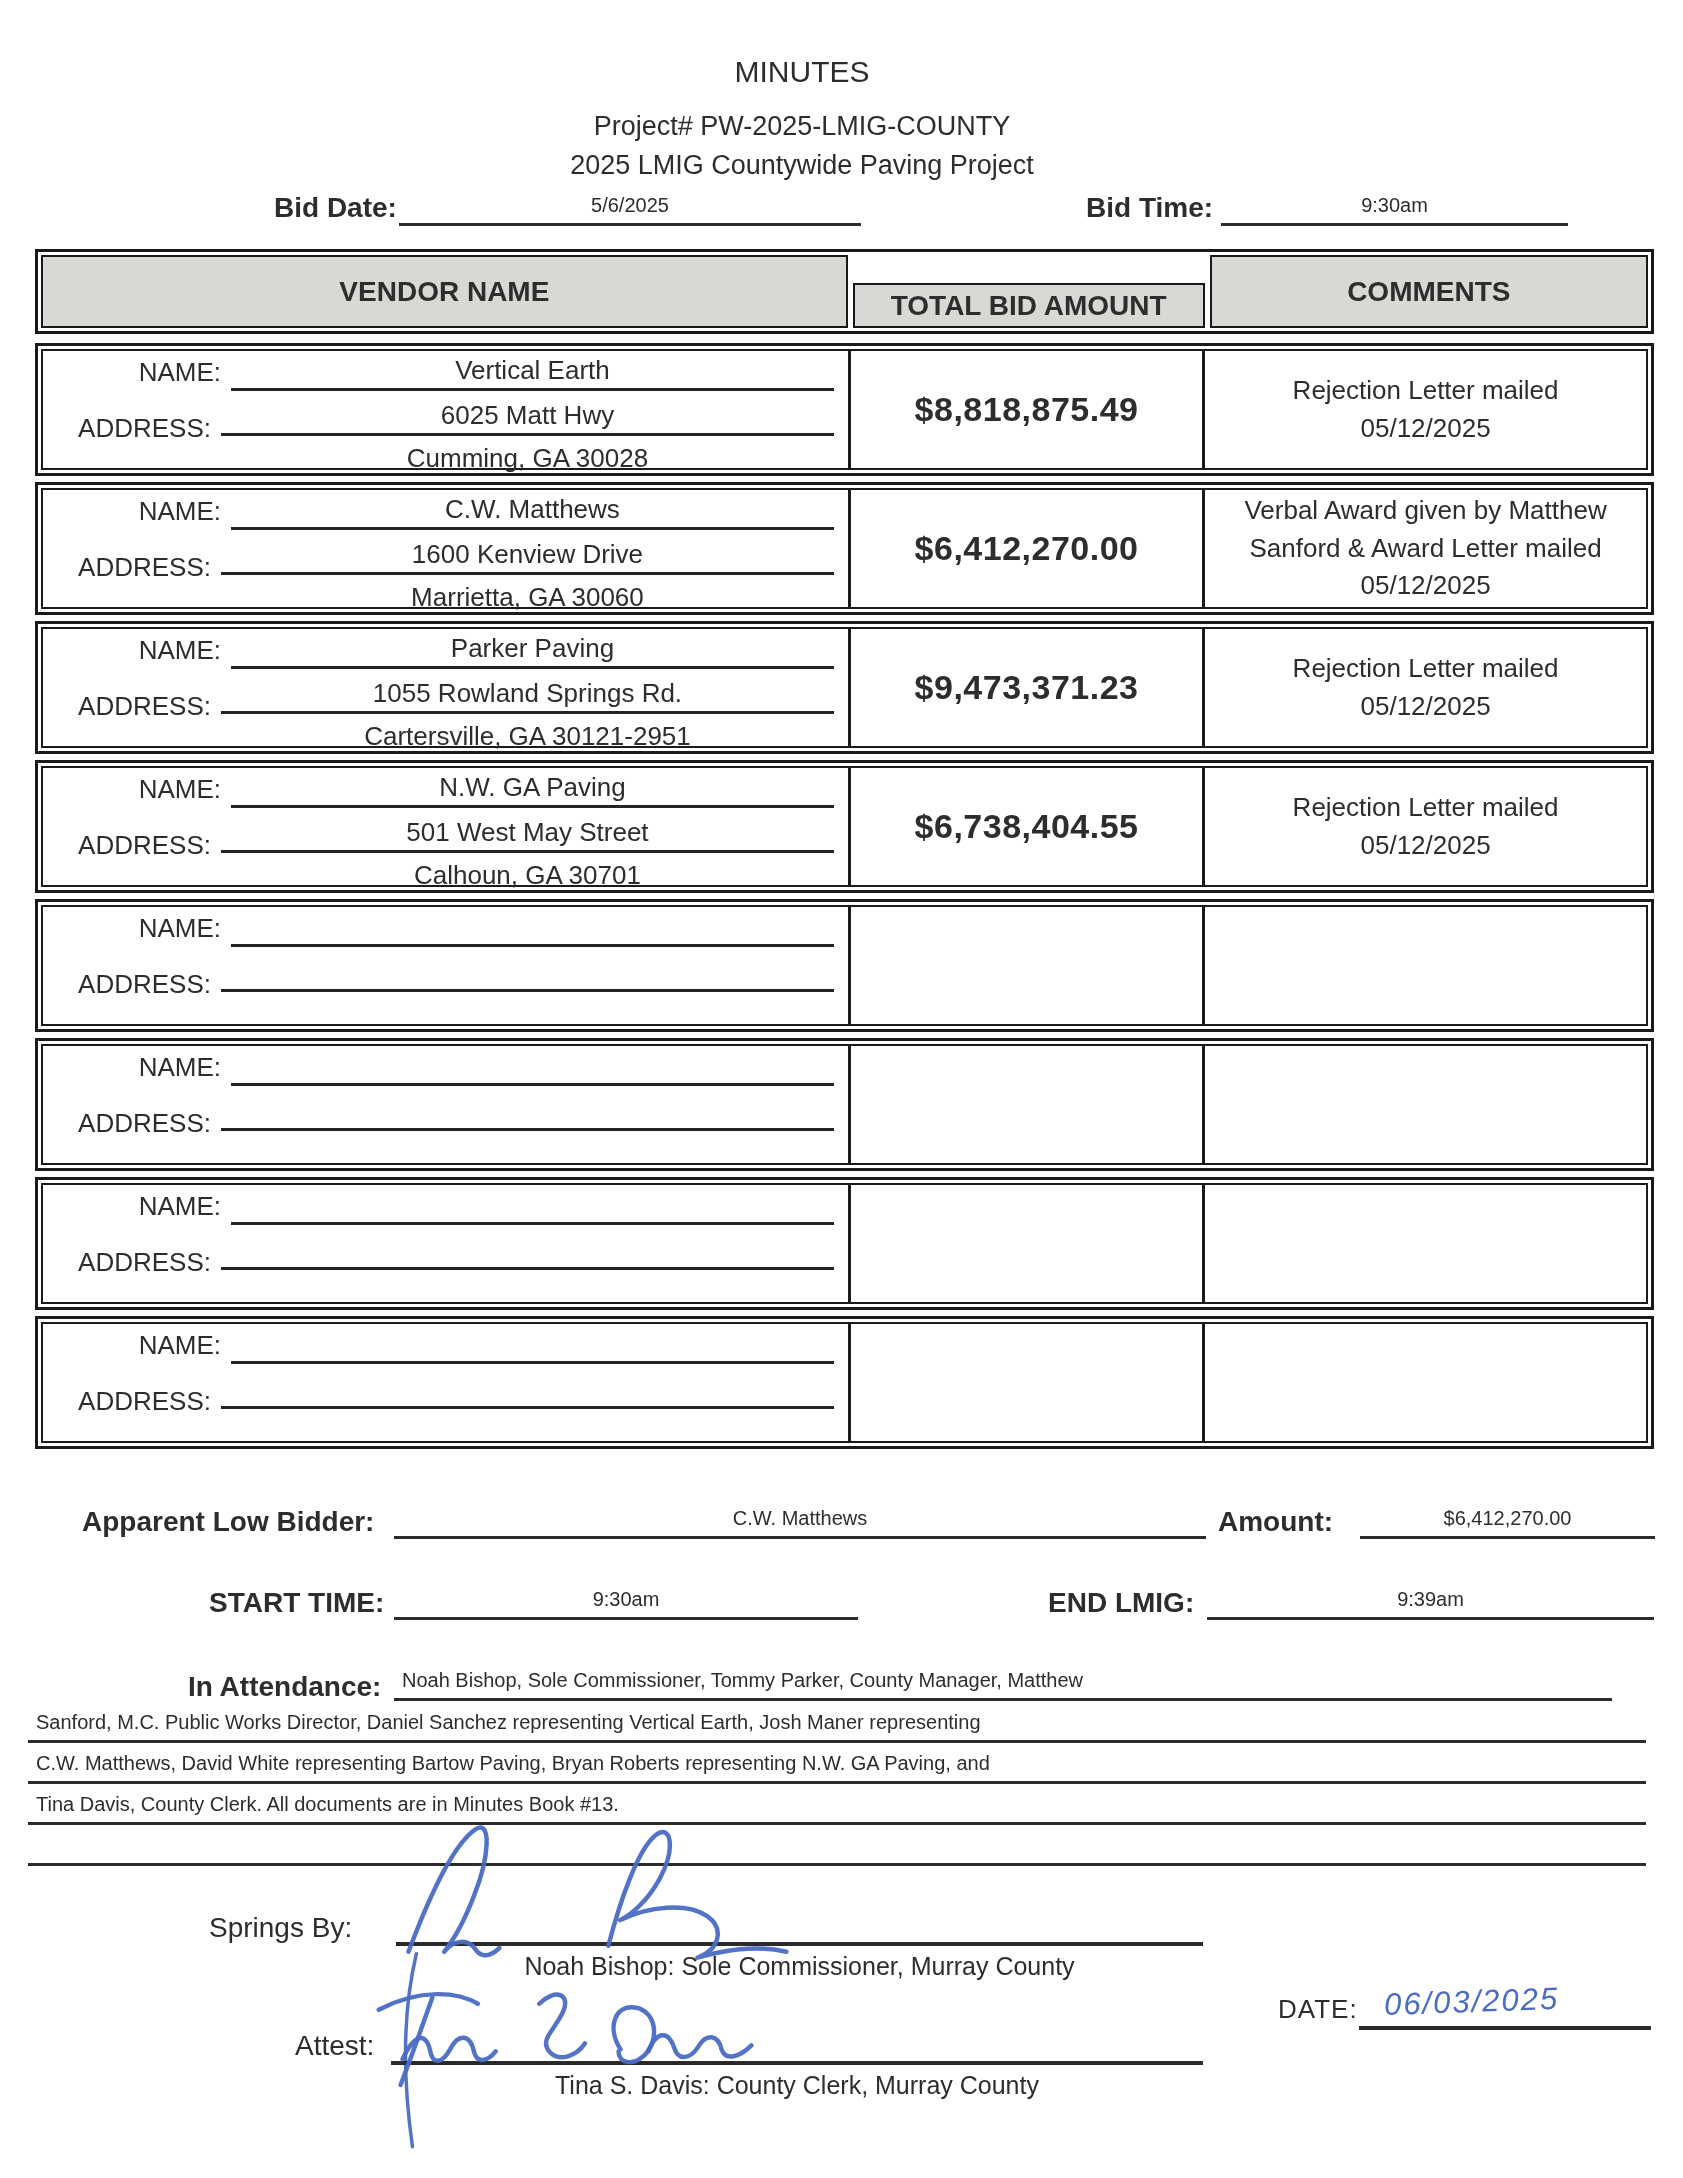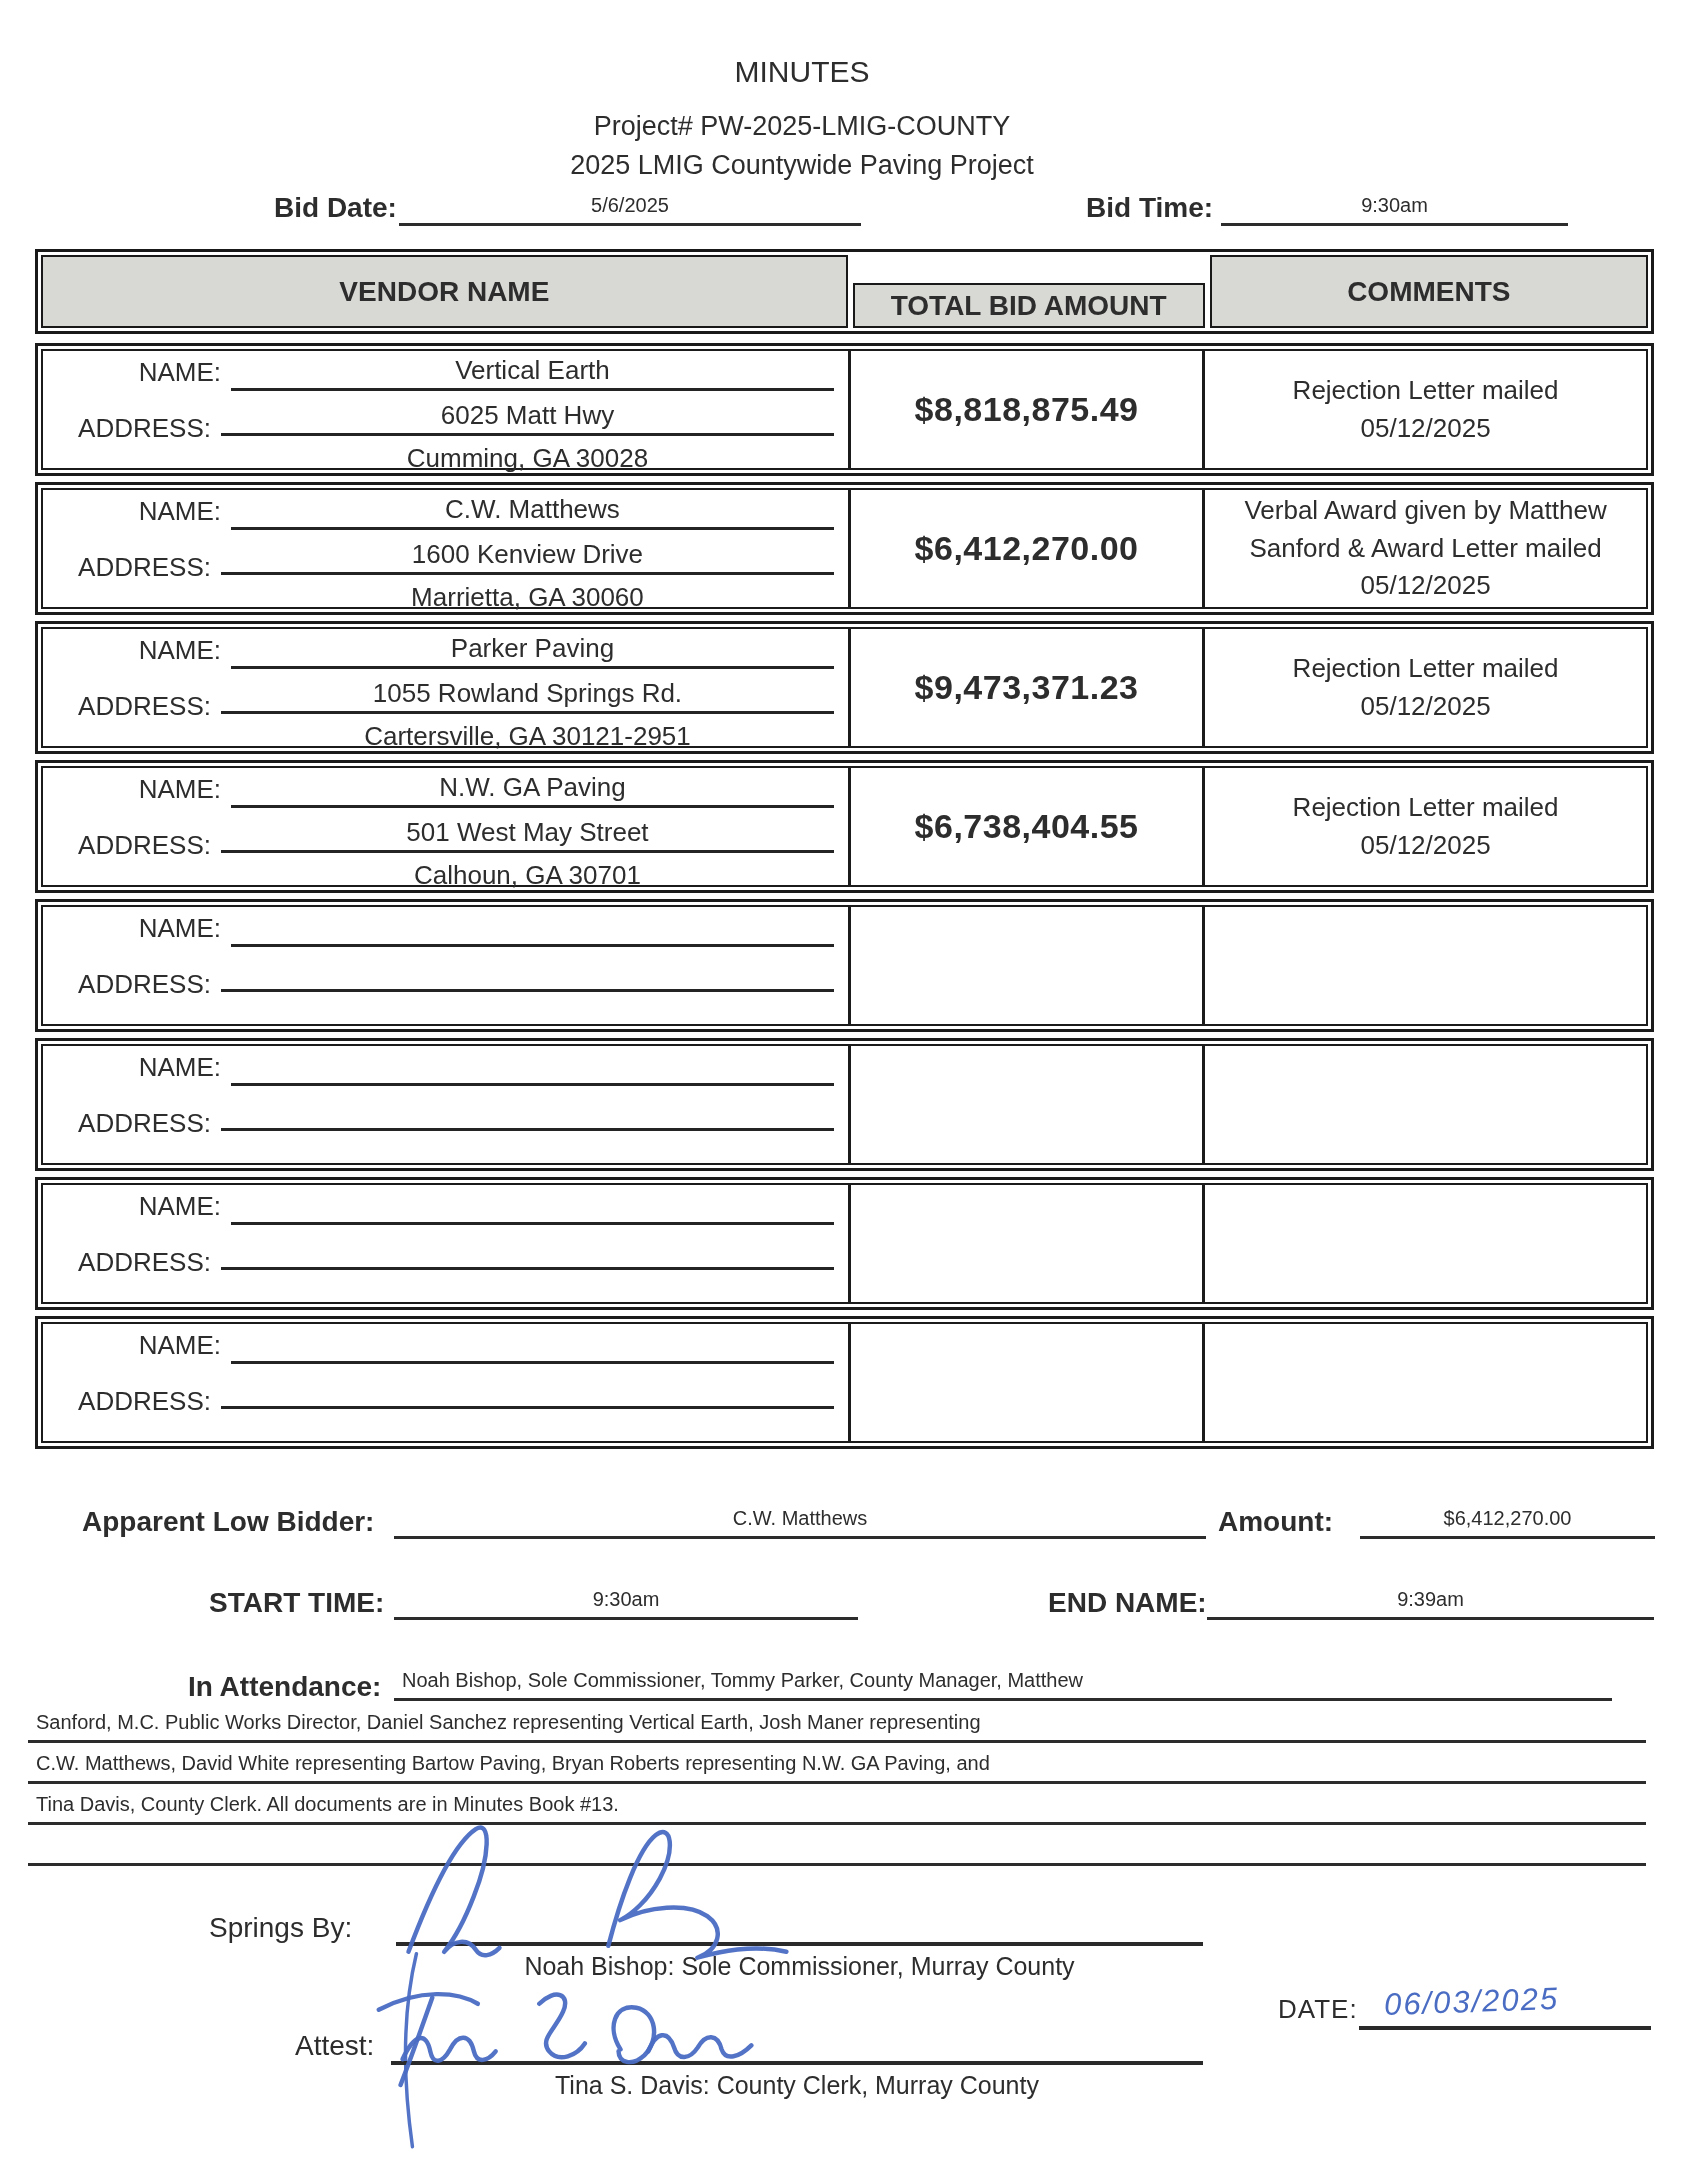--- a/index.html
+++ b/index.html
@@ -213,21 +213,21 @@
       </div>
   </div>
 
   <div class="abs t28 bold" style="left:82px;top:1506px;">Apparent Low Bidder:</div>
   <div class="u-field" style="left:394px;top:1501px;width:812px;height:38px;">C.W. Matthews</div>
   <div class="abs t28 bold" style="left:1218px;top:1506px;">Amount:</div>
   <div class="u-field" style="left:1360px;top:1501px;width:295px;height:38px;">$6,412,270.00</div>
 
   <div class="abs t28 bold" style="left:209px;top:1587px;">START TIME:</div>
   <div class="u-field" style="left:394px;top:1582px;width:464px;height:38px;">9:30am</div>
-  <div class="abs t28 bold" style="left:1048px;top:1587px;">END NAME:</div>
+  <div class="abs t28 bold" style="left:1048px;top:1587px;">END LMIG:</div>
   <div class="u-field" style="left:1207px;top:1582px;width:447px;height:38px;">9:39am</div>
 
   <div class="abs t28 bold" style="left:188px;top:1671px;">In Attendance:</div>
   <div class="u-field u-left" style="left:394px;top:1665px;width:1218px;height:36px;">Noah Bishop, Sole Commissioner, Tommy Parker, County Manager, Matthew</div>
   <div class="u-field u-left" style="left:28px;top:1707px;width:1618px;height:36px;">Sanford, M.C. Public Works Director, Daniel Sanchez representing Vertical Earth, Josh Maner representing</div>
   <div class="u-field u-left" style="left:28px;top:1748px;width:1618px;height:36px;">C.W. Matthews, David White representing Bartow Paving, Bryan Roberts representing N.W. GA Paving, and</div>
   <div class="u-field u-left" style="left:28px;top:1789px;width:1618px;height:36px;">Tina Davis, County Clerk. All documents are in Minutes Book #13.</div>
   <div class="u-field" style="left:28px;top:1830px;width:1618px;height:36px;"></div>
 
   <div class="abs t28" style="left:209px;top:1912px;">Springs By:</div>

